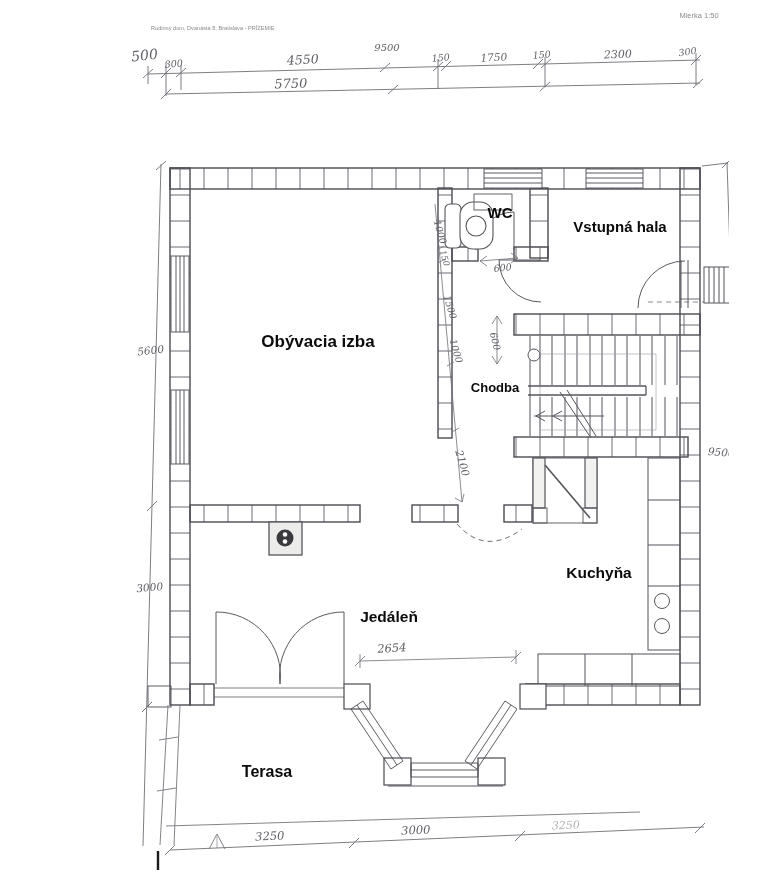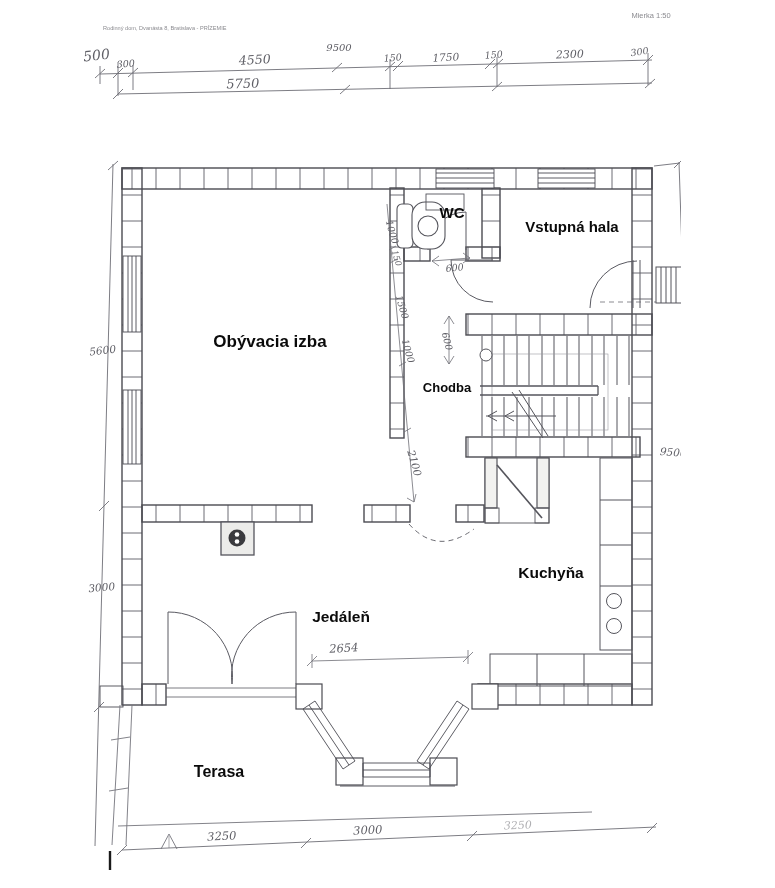--- a/index.html
+++ b/index.html
@@ -1,17 +1,17 @@
 <!DOCTYPE html>
 <html><head>
 <meta charset="utf-8">
 <style>
   html,body{margin:0;padding:0;background:#fff;}
   .page{position:relative;width:681px;height:888px;background:#ffffff;overflow:hidden;
-        font-family:"Liberation Sans",sans-serif;}
+        font-family:"Liberation Sans",sans-serif;margin-left:48px;}
   svg{position:absolute;left:0;top:0;}
   text{user-select:none;}
   .room-label{font-family:"Liberation Sans",sans-serif;font-weight:700;fill:#0a0a0a;}
   .dim{font-family:"DejaVu Serif",serif;font-style:italic;fill:#5f5f66;}
   .tiny{font-family:"Liberation Sans",sans-serif;fill:#8b8b90;}
 </style>
 </head>
 <body>
 
 <div class="page">

